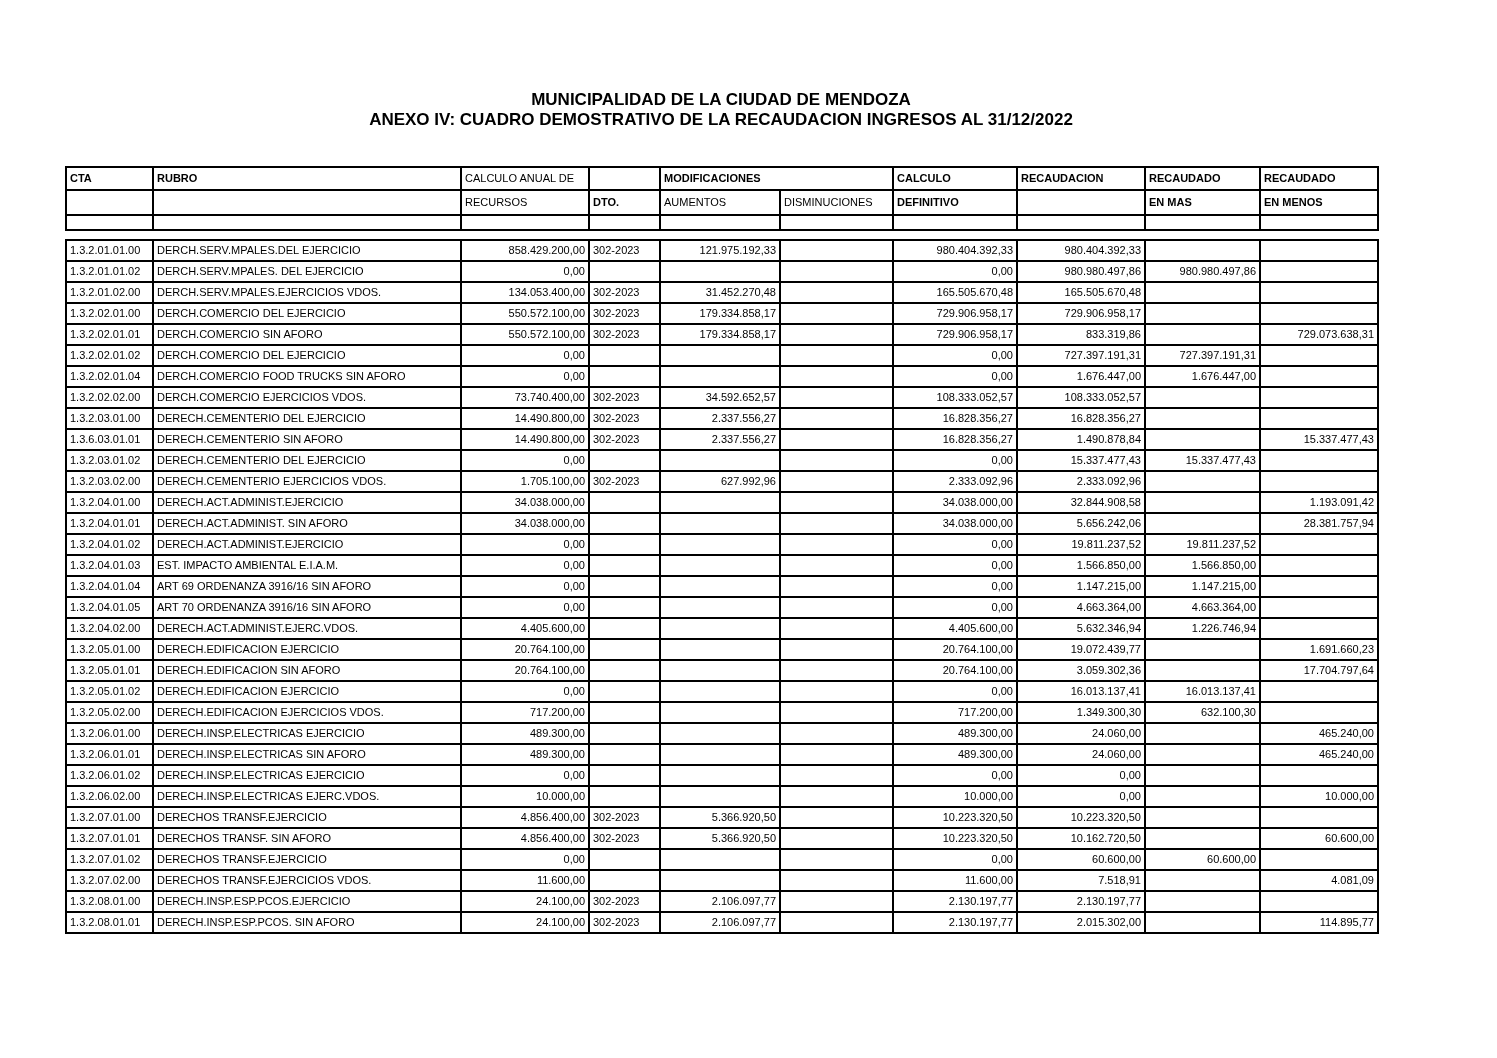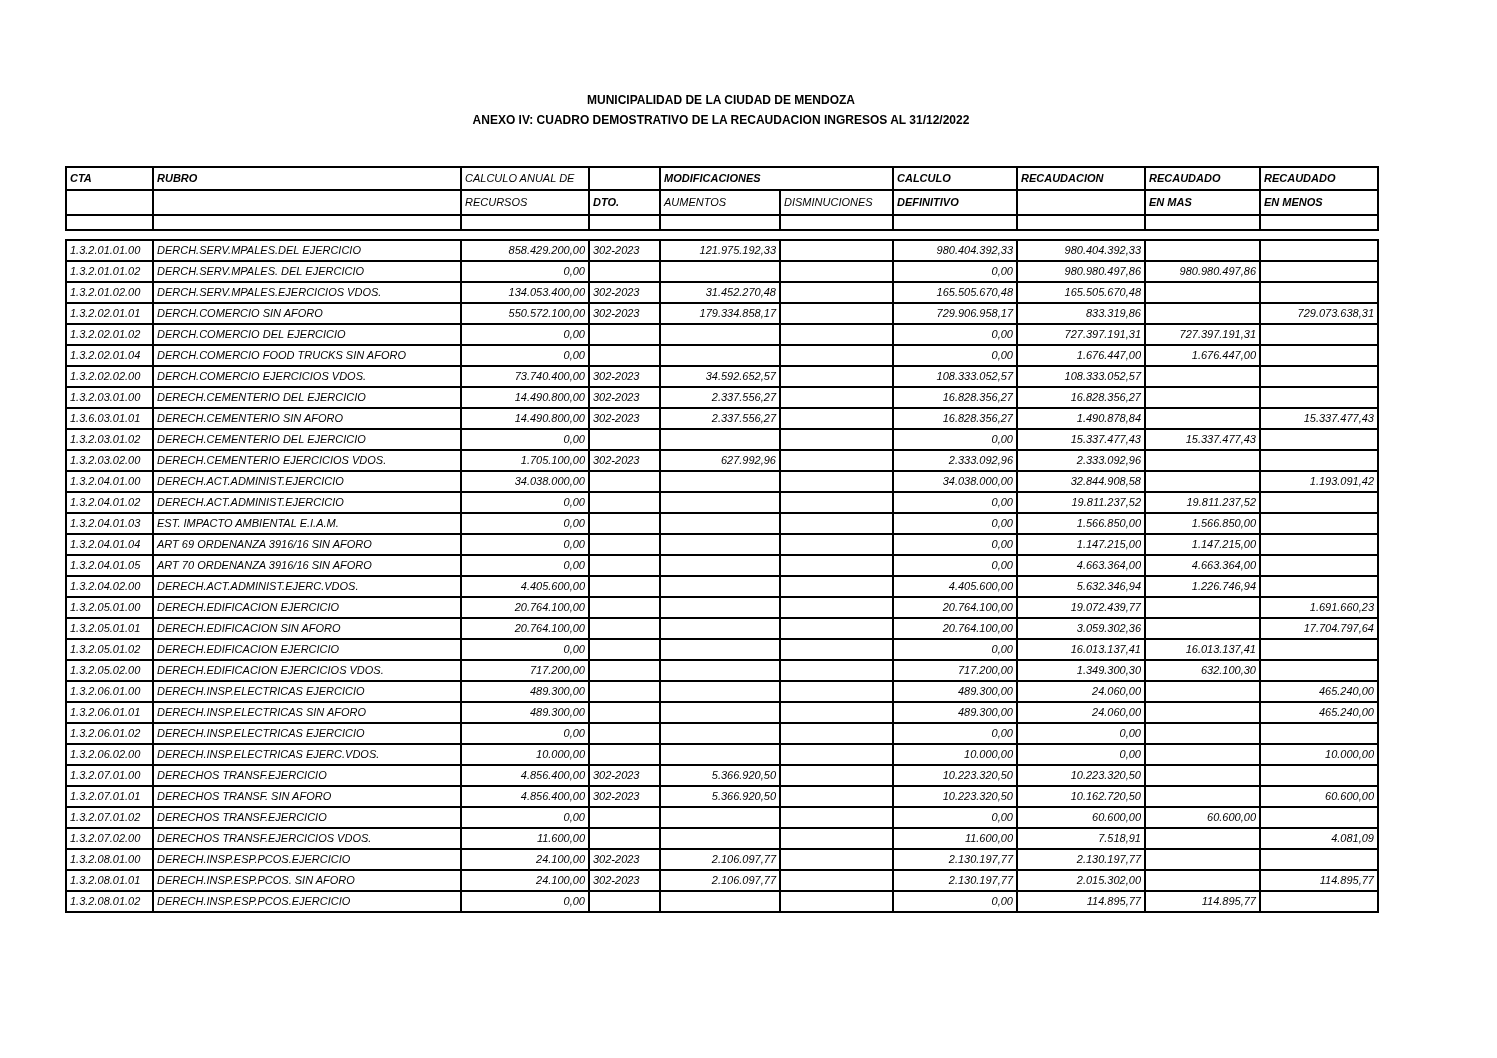--- a/index.html
+++ b/index.html
@@ -2,25 +2,25 @@
 <html><head>
 <meta charset="utf-8">
 <style>
   html,body{margin:0;padding:0;}
   body{
     width:1497px;height:1058px;background:#ffffff;position:relative;
     font-family:"Liberation Sans","DejaVu Sans",sans-serif;color:#000;
     overflow:hidden;
   }
   .title-block{margin:90px 0 0 65px;width:1312px;text-align:center;}
-  .title-line{font-size:12px;font-weight:bold;line-height:20px;letter-spacing:0px;}
+  .title-line{font-size:17px;font-weight:bold;line-height:20px;letter-spacing:0px;}
   .tablewrap{margin:36px 0 0 65px;width:1312px;}
   table.grid{
     border-collapse:separate;border-spacing:0;table-layout:fixed;
-    width:1312px;border:1px solid #000;font-style:italic;
+    width:1312px;border:1px solid #000;
   }
   table.grid td{
     border:1px solid #000;overflow:hidden;white-space:nowrap;
     font-size:11px;line-height:13px;vertical-align:middle;
     padding:0 3px;
   }
   .hdr{font-weight:bold;font-size:11px;}
   .hdr-sm{font-weight:normal;font-size:9px;}
   .al{text-align:left;}
   .ar{text-align:right;}
@@ -136,20 +136,32 @@
           <td class="ar">134.053.400,00</td>
           <td class="ac">302-2023</td>
           <td class="ar">31.452.270,48</td>
           <td class="ar"></td>
           <td class="ar">165.505.670,48</td>
           <td class="ar">165.505.670,48</td>
           <td class="ar"></td>
           <td class="ar"></td>
         </tr>
         <tr>
+          <td class="al">1.3.2.02.01.00</td>
+          <td class="al">DERCH.COMERCIO DEL EJERCICIO</td>
+          <td class="ar">550.572.100,00</td>
+          <td class="ac">302-2023</td>
+          <td class="ar">179.334.858,17</td>
+          <td class="ar"></td>
+          <td class="ar">729.906.958,17</td>
+          <td class="ar">729.906.958,17</td>
+          <td class="ar"></td>
+          <td class="ar"></td>
+        </tr>
+        <tr>
           <td class="al">1.3.2.02.01.01</td>
           <td class="al">DERCH.COMERCIO SIN AFORO</td>
           <td class="ar">550.572.100,00</td>
           <td class="ac">302-2023</td>
           <td class="ar">179.334.858,17</td>
           <td class="ar"></td>
           <td class="ar">729.906.958,17</td>
           <td class="ar">833.319,86</td>
           <td class="ar"></td>
           <td class="ar">729.073.638,31</td>
@@ -244,20 +256,32 @@
           <td class="ar">34.038.000,00</td>
           <td class="ac"></td>
           <td class="ar"></td>
           <td class="ar"></td>
           <td class="ar">34.038.000,00</td>
           <td class="ar">32.844.908,58</td>
           <td class="ar"></td>
           <td class="ar">1.193.091,42</td>
         </tr>
         <tr>
+          <td class="al">1.3.2.04.01.01</td>
+          <td class="al">DERECH.ACT.ADMINIST. SIN AFORO</td>
+          <td class="ar">34.038.000,00</td>
+          <td class="ac"></td>
+          <td class="ar"></td>
+          <td class="ar"></td>
+          <td class="ar">34.038.000,00</td>
+          <td class="ar">5.656.242,06</td>
+          <td class="ar"></td>
+          <td class="ar">28.381.757,94</td>
+        </tr>
+        <tr>
           <td class="al">1.3.2.04.01.02</td>
           <td class="al">DERECH.ACT.ADMINIST.EJERCICIO</td>
           <td class="ar">0,00</td>
           <td class="ac"></td>
           <td class="ar"></td>
           <td class="ar"></td>
           <td class="ar">0,00</td>
           <td class="ar">19.811.237,52</td>
           <td class="ar">19.811.237,52</td>
           <td class="ar"></td>
@@ -470,28 +494,16 @@
           <td class="al">1.3.2.08.01.01</td>
           <td class="al">DERECH.INSP.ESP.PCOS. SIN AFORO</td>
           <td class="ar">24.100,00</td>
           <td class="ac">302-2023</td>
           <td class="ar">2.106.097,77</td>
           <td class="ar"></td>
           <td class="ar">2.130.197,77</td>
           <td class="ar">2.015.302,00</td>
           <td class="ar"></td>
           <td class="ar">114.895,77</td>
-        </tr>
-        <tr>
-          <td class="al">1.3.2.08.01.02</td>
-          <td class="al">DERECH.INSP.ESP.PCOS.EJERCICIO</td>
-          <td class="ar">0,00</td>
-          <td class="ac"></td>
-          <td class="ar"></td>
-          <td class="ar"></td>
-          <td class="ar">0,00</td>
-          <td class="ar">114.895,77</td>
-          <td class="ar">114.895,77</td>
-          <td class="ar"></td>
         </tr>
       </tbody>
   </table>
 </div>
 
 </body></html>

